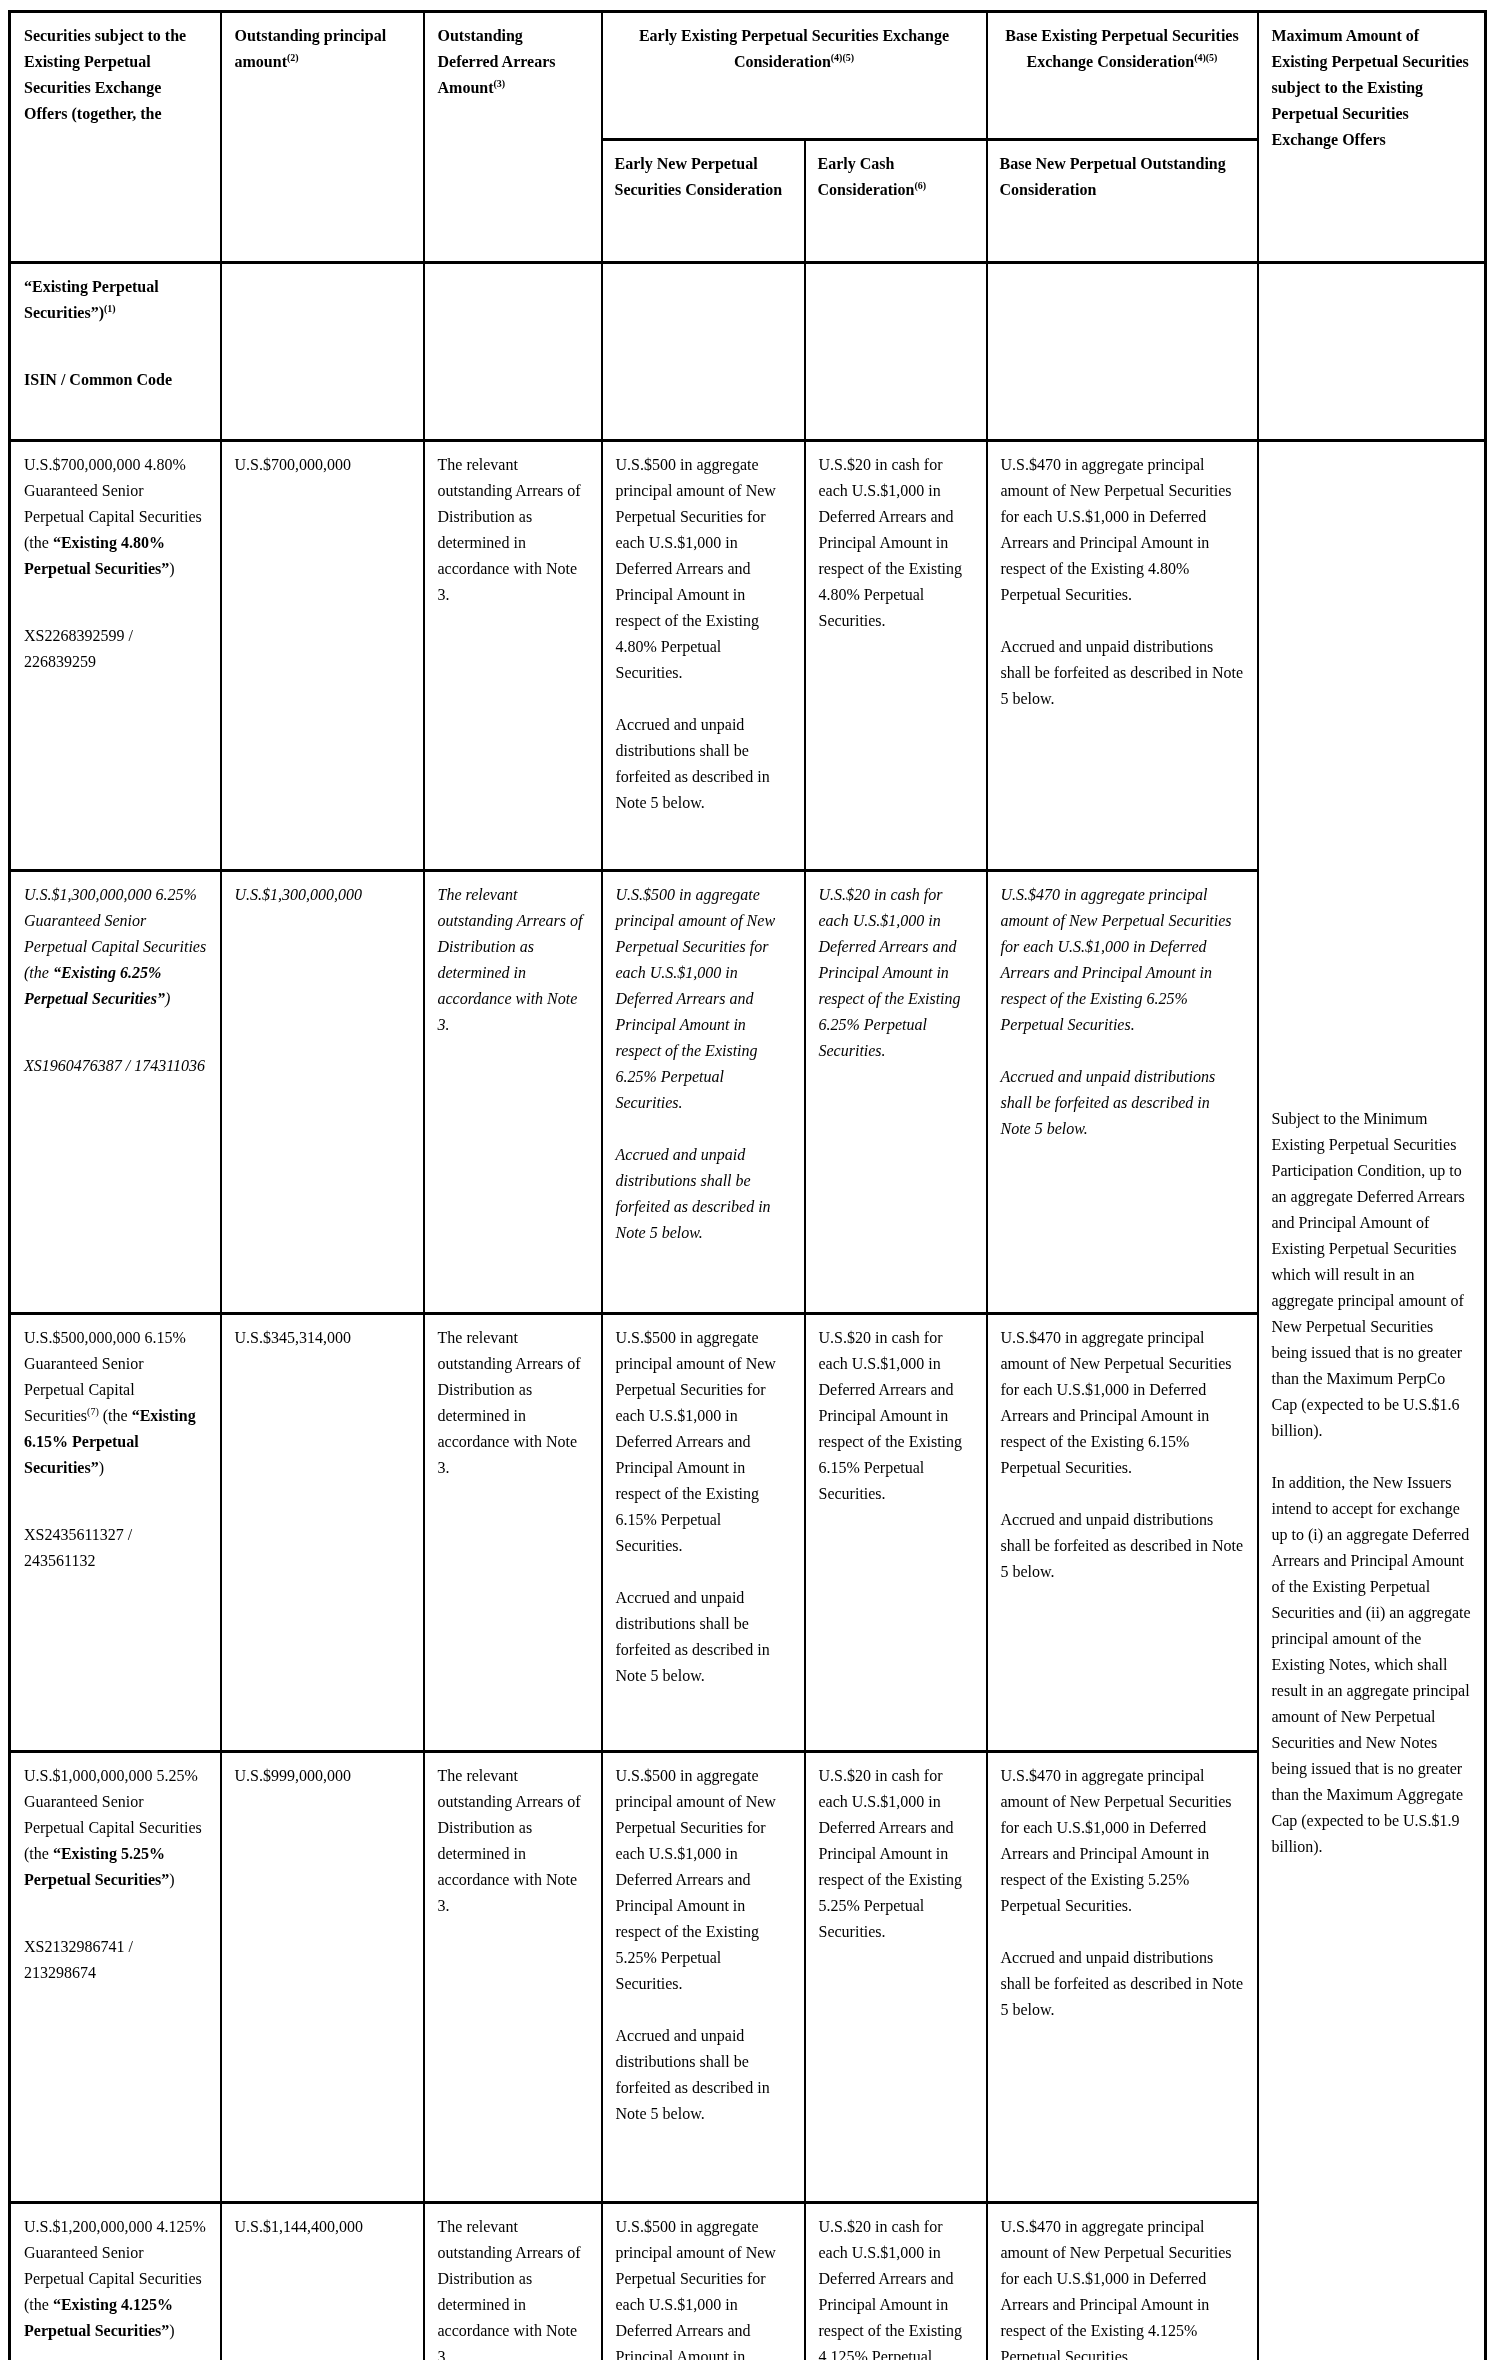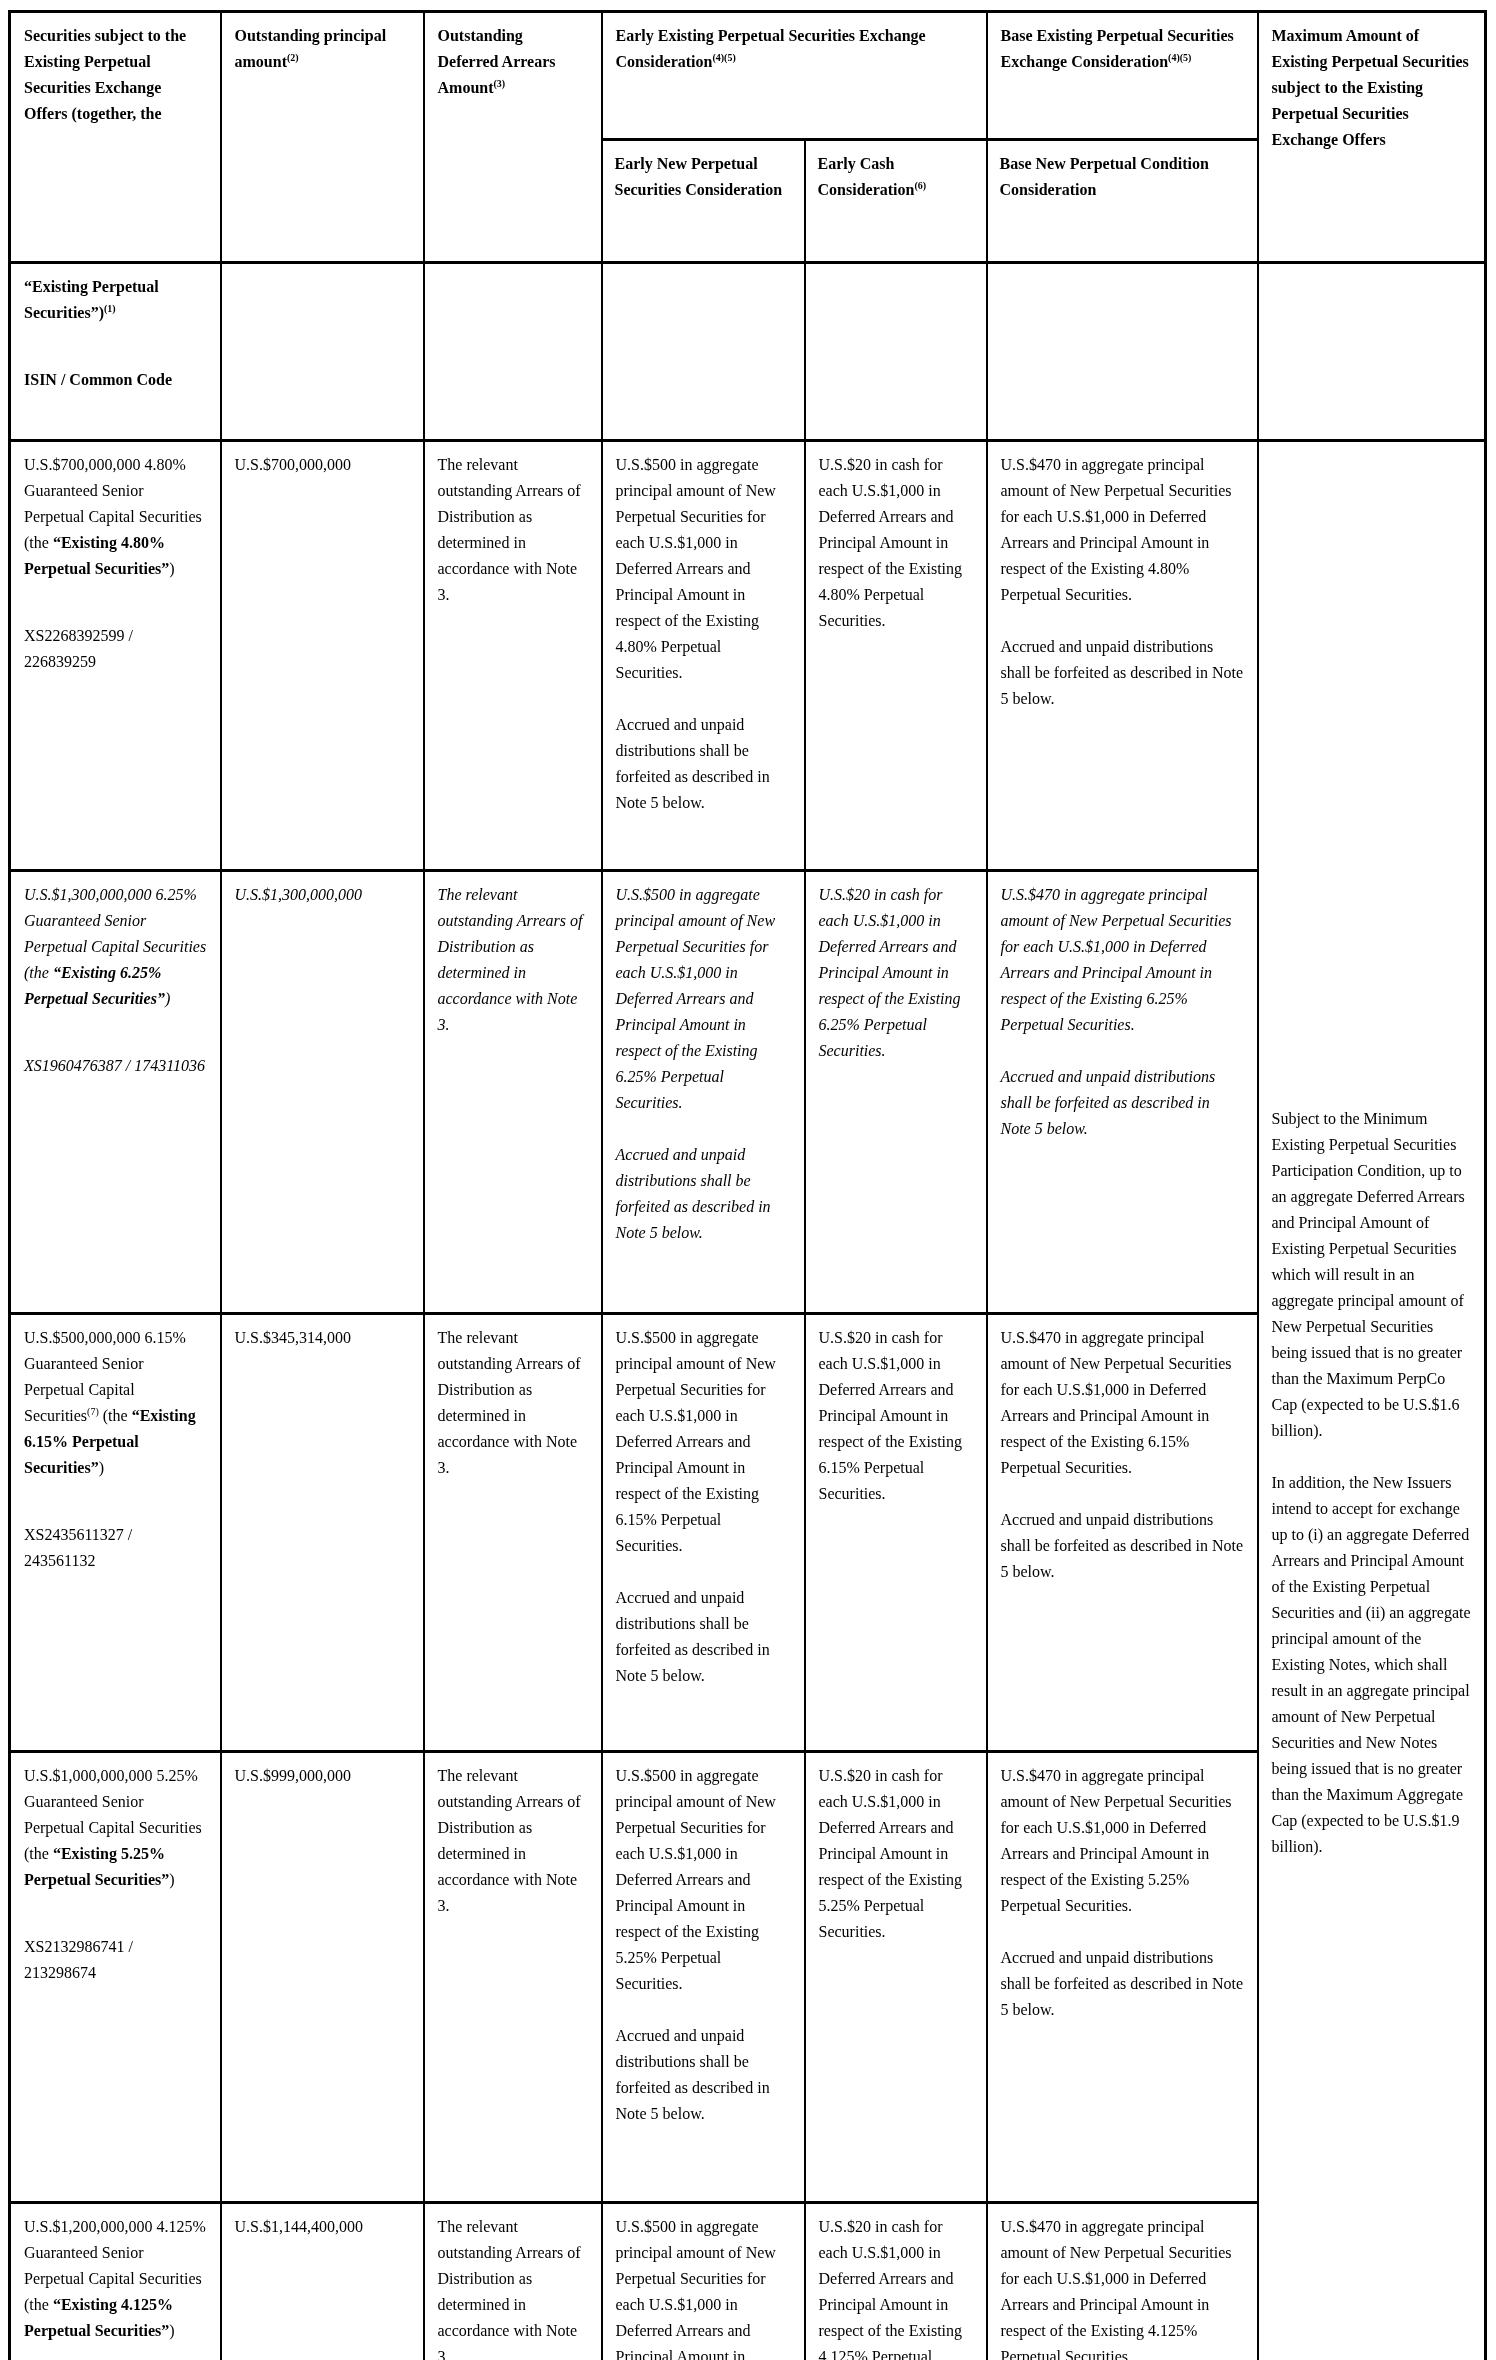--- a/index.html
+++ b/index.html
@@ -7,21 +7,21 @@
   .page { padding:10px 8px 14px 8px; }
   table.offer { border-collapse:collapse; table-layout:fixed; width:1476px; border:3px solid #000; }
   td {
     border-left:2px solid #000; border-right:2px solid #000;
     border-top:3px solid #000; border-bottom:3px solid #000;
     vertical-align:top; padding:10px 13px;
     font-size:16px; line-height:26px;
     overflow:hidden; word-wrap:break-word;
   }
   .hdr { font-weight:bold; }
-  .center { text-align:left; }
+  .center { text-align:center; }
   td p { margin:0; }
   td p + p { margin-top:26px; }
   td p:empty { display:none; }
   .isin-block { margin-top:41px; }
   sup { font-size:10px; line-height:0; vertical-align:super; }
   b { font-weight:bold; }
   .max-cell { vertical-align:middle; }
   tr.h1 td { height:105px; }
   tr.h2 td { height:100px;padding-left:12px; }
   tr.defrow td { height:155px; }
@@ -69,21 +69,21 @@
     </tr>
 
     <tr class="h2">
       <td class="hdr">
         <p>Early New Perpetual Securities Consideration</p>
       </td>
       <td class="hdr">
         <p><span>Early Cash Consideration</span><sup>(6)</sup></p>
       </td>
       <td class="hdr">
-        <p>Base New Perpetual Condition Consideration</p>
+        <p>Base New Perpetual Outstanding Consideration</p>
       </td>
     </tr>
 
     <tr class="defrow">
       <td>
         <p class="hdr"><b>“Existing Perpetual Securities”)</b><sup class="hdr">(1)</sup></p>
         <div class="isin-block hdr">ISIN / Common Code</div>
       </td>
       <td></td>
       <td></td>

